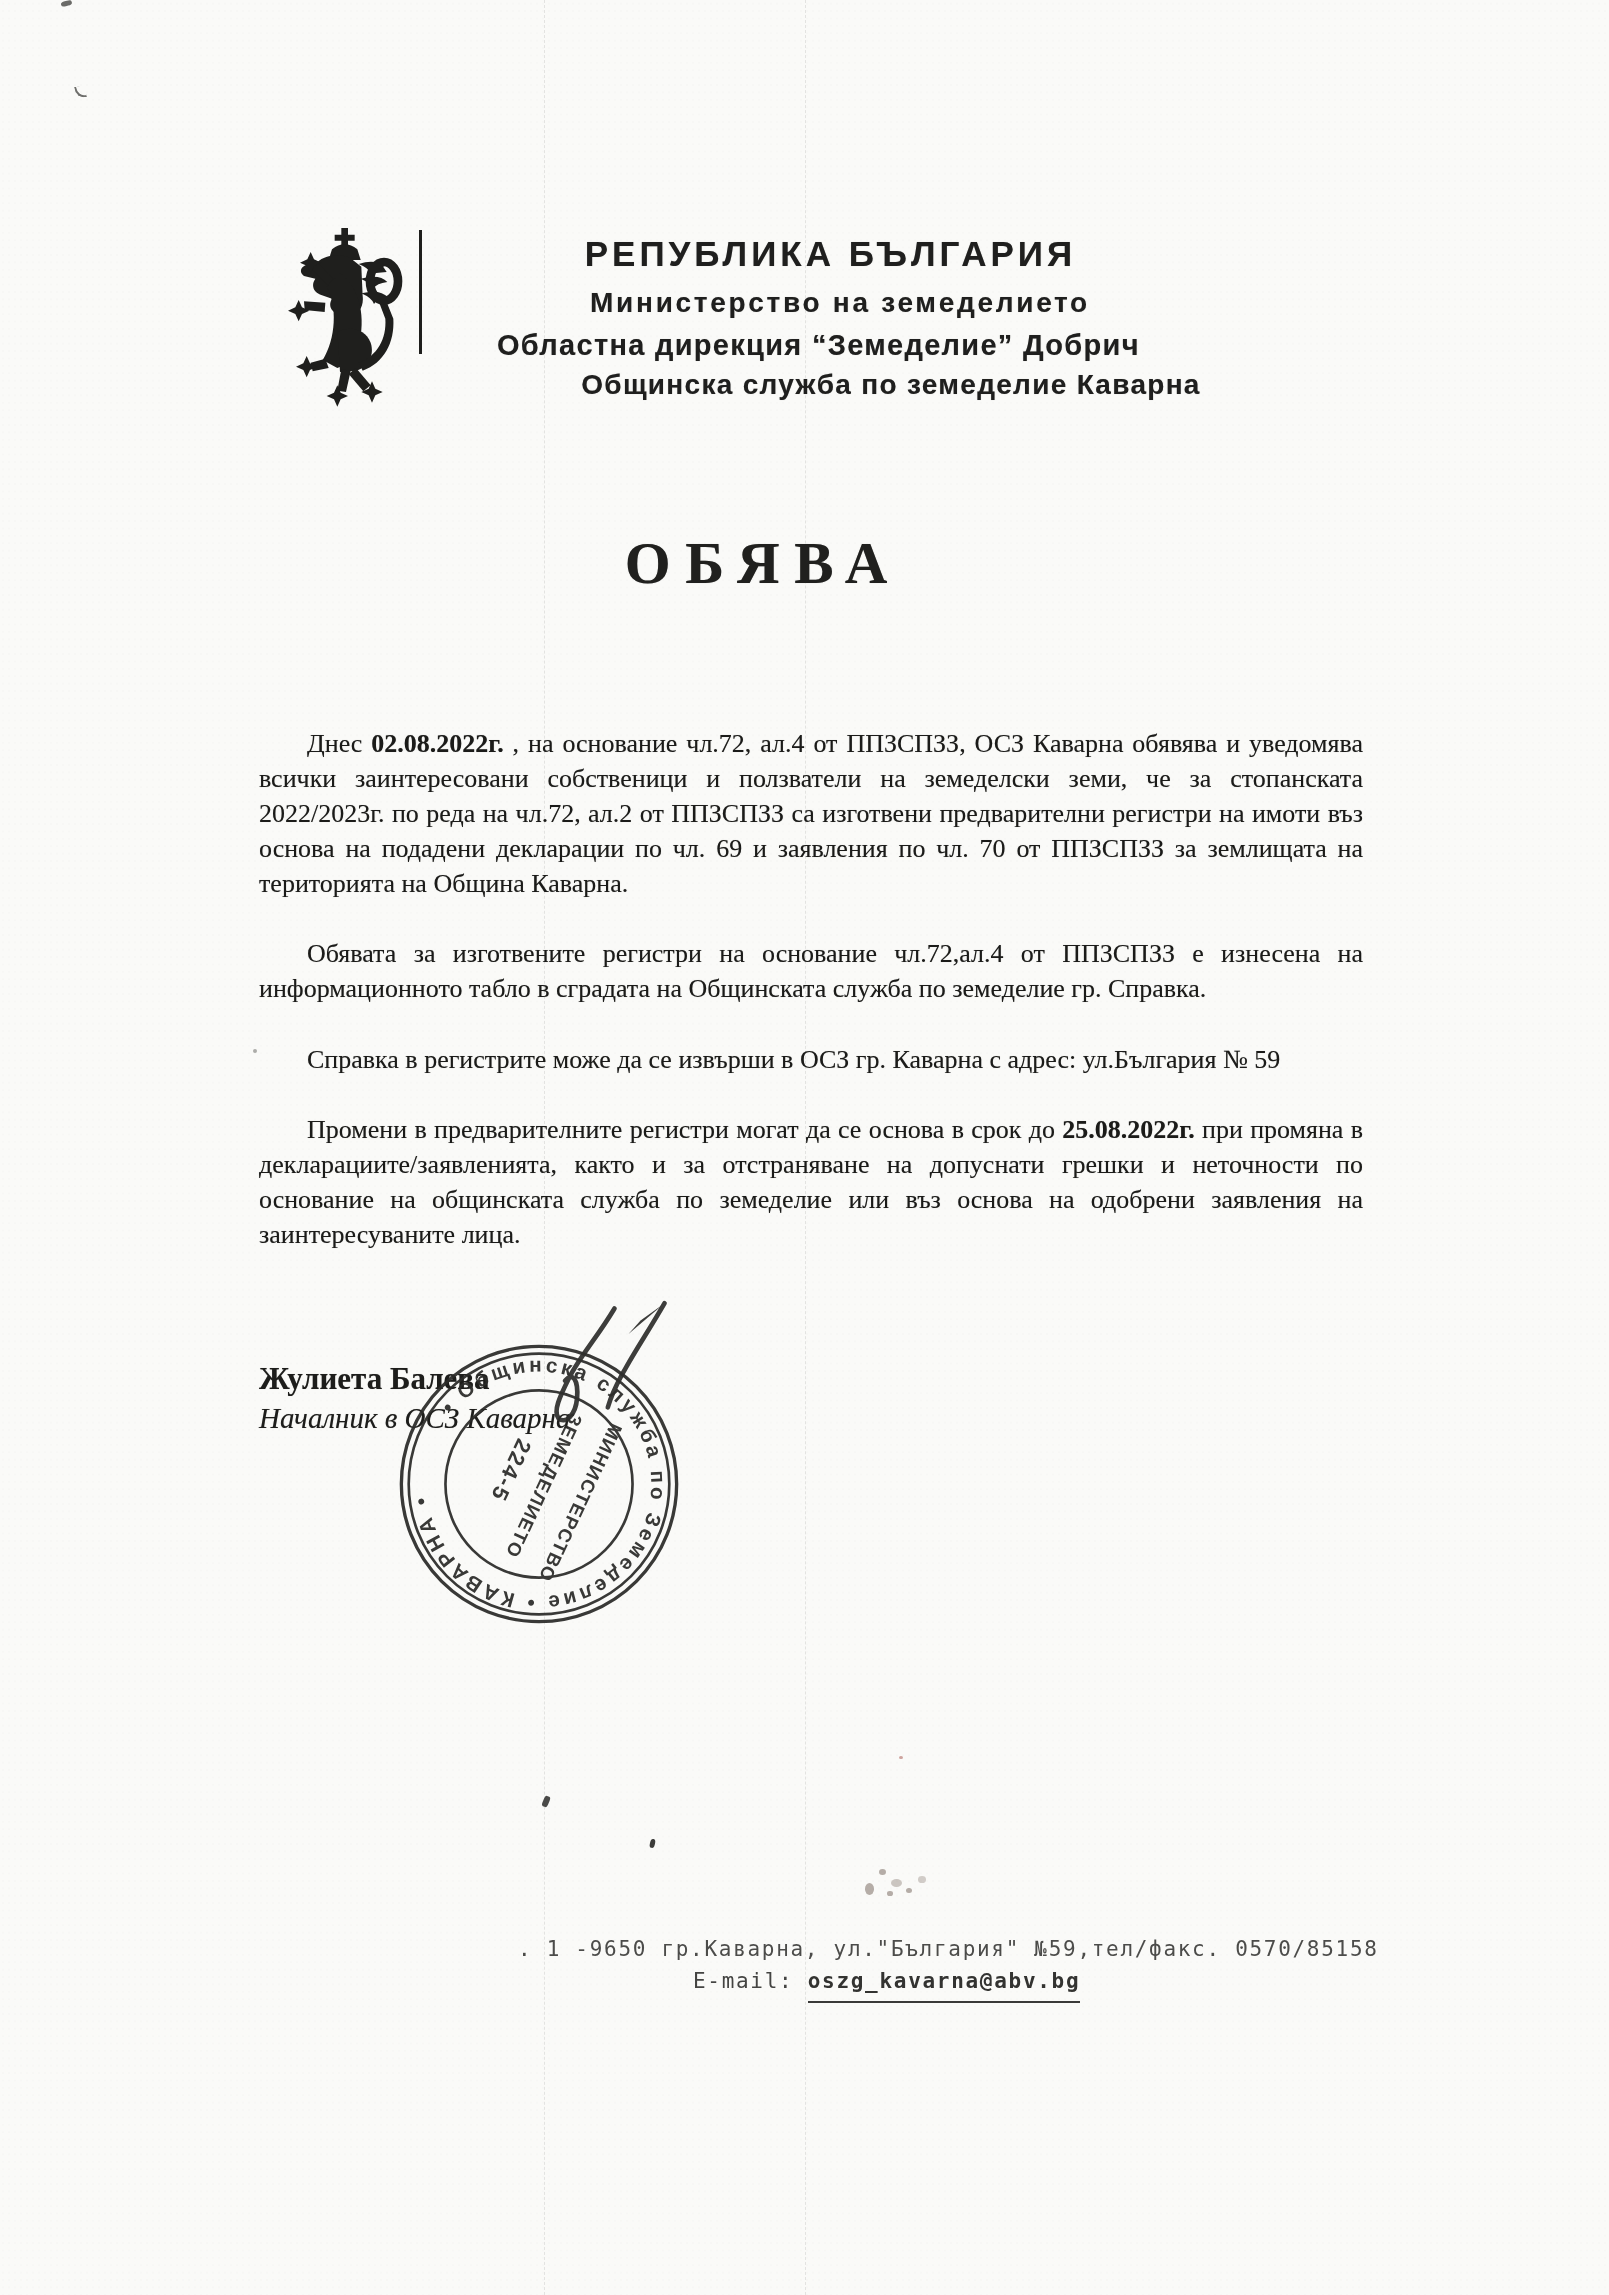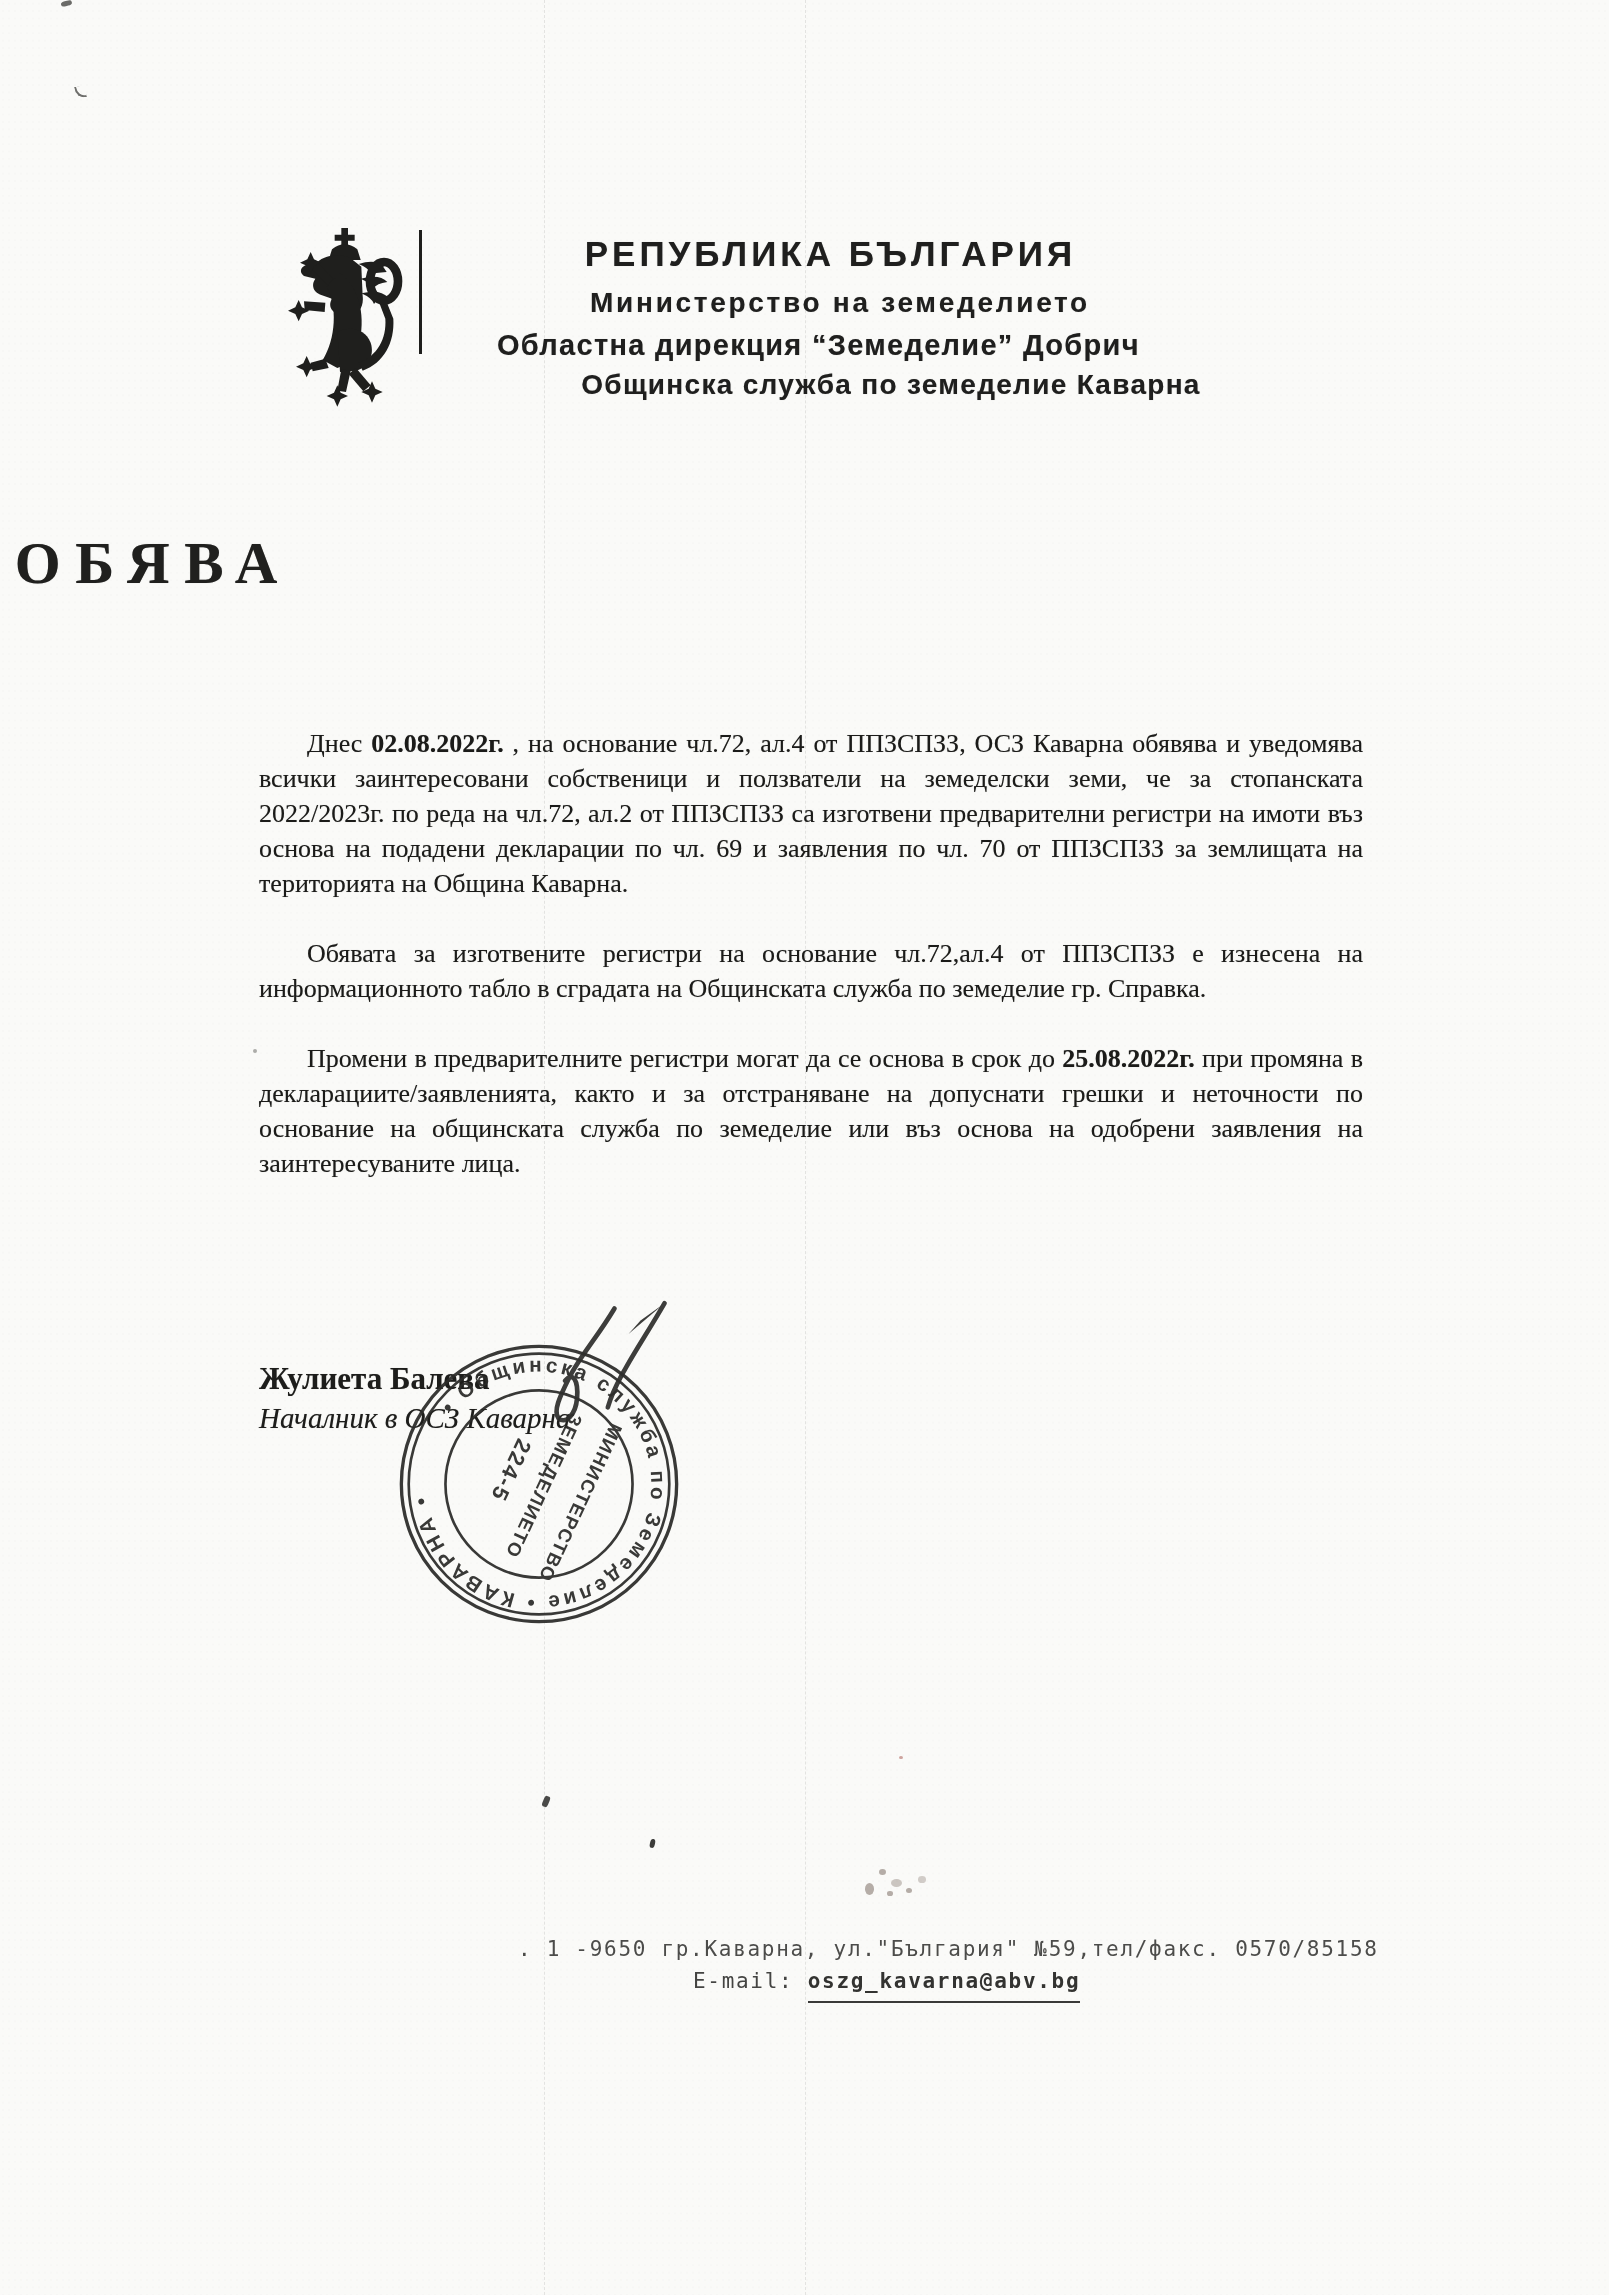--- a/index.html
+++ b/index.html
@@ -31,21 +31,21 @@
     font-family:"Liberation Sans", sans-serif;font-weight:bold;color:#1f1f1e;
     white-space:nowrap;
   }
   .h1{top:234px;font-size:35px;letter-spacing:4px;transform:translateX(25.4px);}
   .h2{top:287px;font-size:28px;letter-spacing:2.7px;transform:translateX(35px);}
   .h3{top:329px;font-size:29px;letter-spacing:1.3px;transform:translateX(13.4px);}
   .h4{top:369px;font-size:28px;letter-spacing:1.3px;transform:translateX(86px);}
 
   
   .doc-title{
-    position:absolute;top:529px;left:0;width:1512px;
+    position:absolute;top:529px;left:0;width:1512px;text-align:center;
     font-size:59px;font-weight:bold;letter-spacing:14.7px;padding-left:14.7px;
     box-sizing:border-box;color:#20201e;
   }
 
   
   .body-text{
     position:absolute;left:259px;top:726px;width:1104px;
     font-size:26px;line-height:35px;text-align:justify;color:#1b1b19;
   }
   .body-text p{margin:0;text-indent:48px;}
@@ -137,20 +137,21 @@
   <div class="hline h1 soft">РЕПУБЛИКА БЪЛГАРИЯ</div>
   <div class="hline h2 soft">Министерство на земеделието</div>
   <div class="hline h3 soft">Областна дирекция “Земеделие” Добрич</div>
   <div class="hline h4 soft">Общинска служба по земеделие Каварна</div>
 
   <div class="doc-title soft">ОБЯВА</div>
 
   <div class="body-text soft">
     <p class="p1"><span>Днес </span><span class="bdate">02.08.2022г.</span><span> , на основание чл.72, ал.4 от ППЗСПЗЗ, ОСЗ Каварна обявява и уведомява всички заинтересовани собственици и ползватели на земеделски земи, че за стопанската 2022/2023г. по реда на чл.72, ал.2 от ППЗСПЗЗ са изготвени предварителни регистри на имоти въз основа на подадени декларации по чл. 69 и заявления по чл. 70 от ППЗСПЗЗ за землищата на територията на Община Каварна.</span></p>
     <p class="p2">Обявата за изготвените регистри на основание чл.72,ал.4 от ППЗСПЗЗ е изнесена на информационното табло в сградата на Общинската служба по земеделие гр. Справка.</p>
+    <p class="p3">Справка в регистрите може да се извърши в ОСЗ гр. Каварна с адрес: ул.България № 59</p>
     <p class="p4"><span>Промени в предварителните регистри могат да се основа в срок до </span><span class="bdate">25.08.2022г.</span><span> при промяна в декларациите/заявленията, както и за отстраняване на допуснати грешки и неточности по основание на общинската служба по земеделие или въз основа на одобрени заявления на заинтересуваните лица.</span></p>
   </div>
 
   <div class="sig-name soft">Жулиета Балева</div>
   <div class="sig-role soft">Началник в ОСЗ Каварна</div>
 
   <svg class="stamp" width="294" height="294" viewBox="0 0 440 440">
     <circle cx="220" cy="220" r="206" fill="none" stroke="#2b2b29" stroke-width="5"></circle>
     <circle cx="220" cy="220" r="195" fill="none" stroke="#2b2b29" stroke-width="4"></circle>
     <circle cx="220" cy="220" r="140" fill="none" stroke="#2b2b29" stroke-width="4"></circle>

